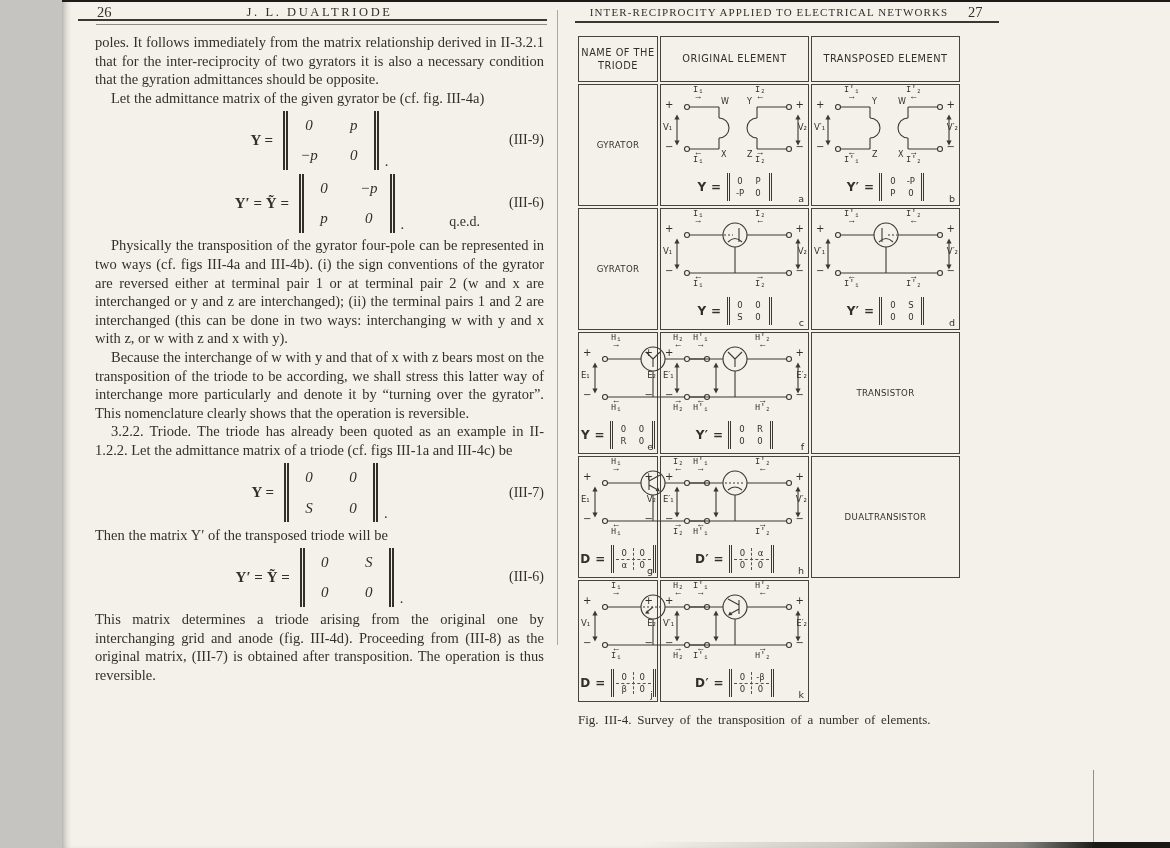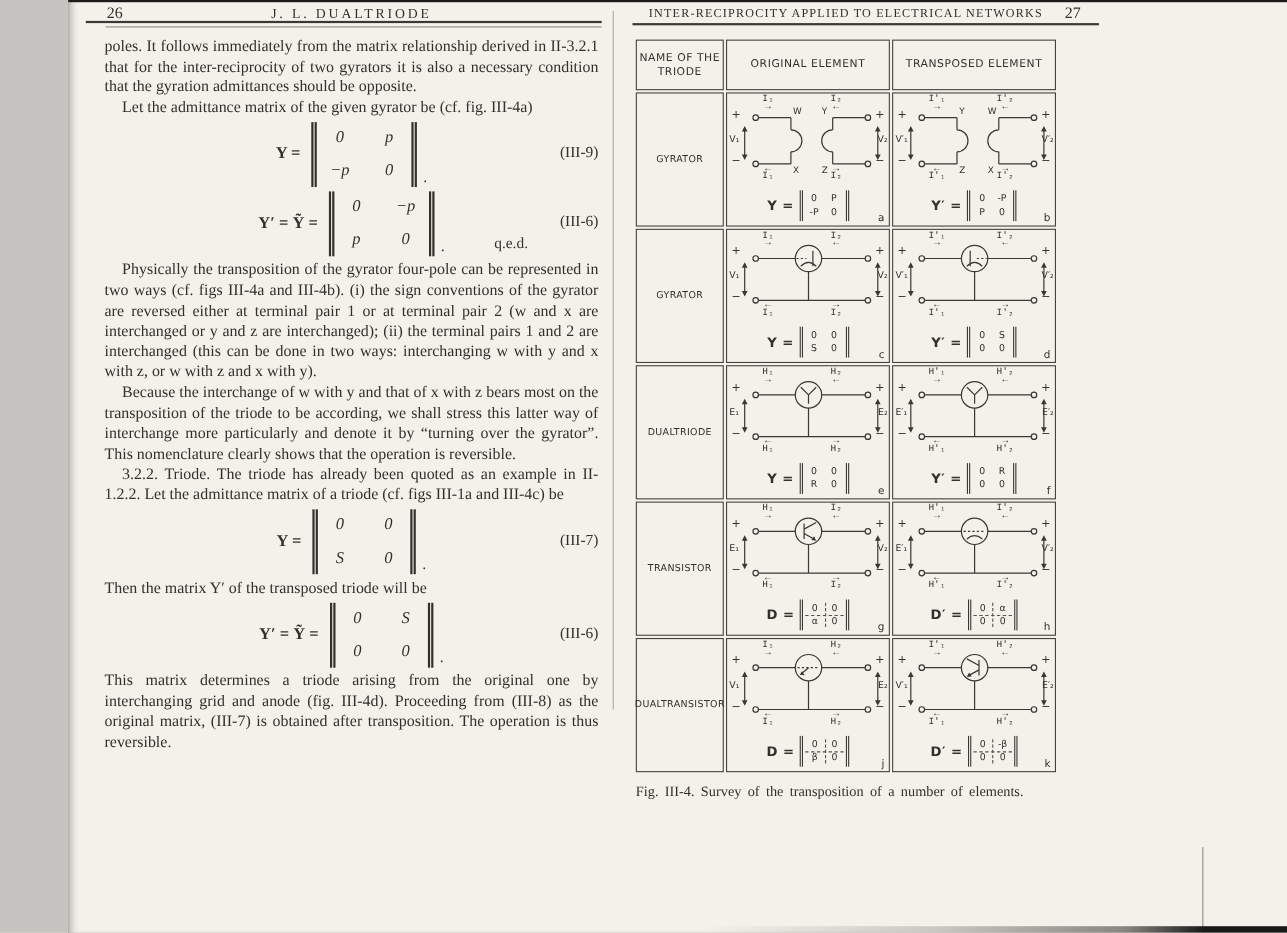--- a/index.html
+++ b/index.html
@@ -374,21 +374,20 @@
         <span class="mlabel">Y′ =</span>
         <span class="smat">
           <span>0</span>
           <span>S</span>
           <span>0</span>
           <span>0</span>
         </span>
       </div>
       <span class="corner">d</span>
     </div>
-    <div class="cell namecell">DUALTRIODE</div>
     <div class="cell">
       <div class="diag">
         <svg width="149" height="86" viewBox="0 0 149 86">
           <path class="w" d="M26,26 H62 M86,26 H128 M28.5,64 H125.5 M74,38 V64"></path>
           <circle class="w" cx="74" cy="26" r="12"></circle>
           <path class="w" d="M74,34 V26 M74,26 L67,19 M74,26 L81,19"></path>
           <circle class="tm" cx="26" cy="26" r="2.5"></circle>
           <circle class="tm" cx="128" cy="26" r="2.5"></circle>
           <circle class="tm" cx="26" cy="64" r="2.5"></circle>
           <circle class="tm" cx="128" cy="64" r="2.5"></circle>

